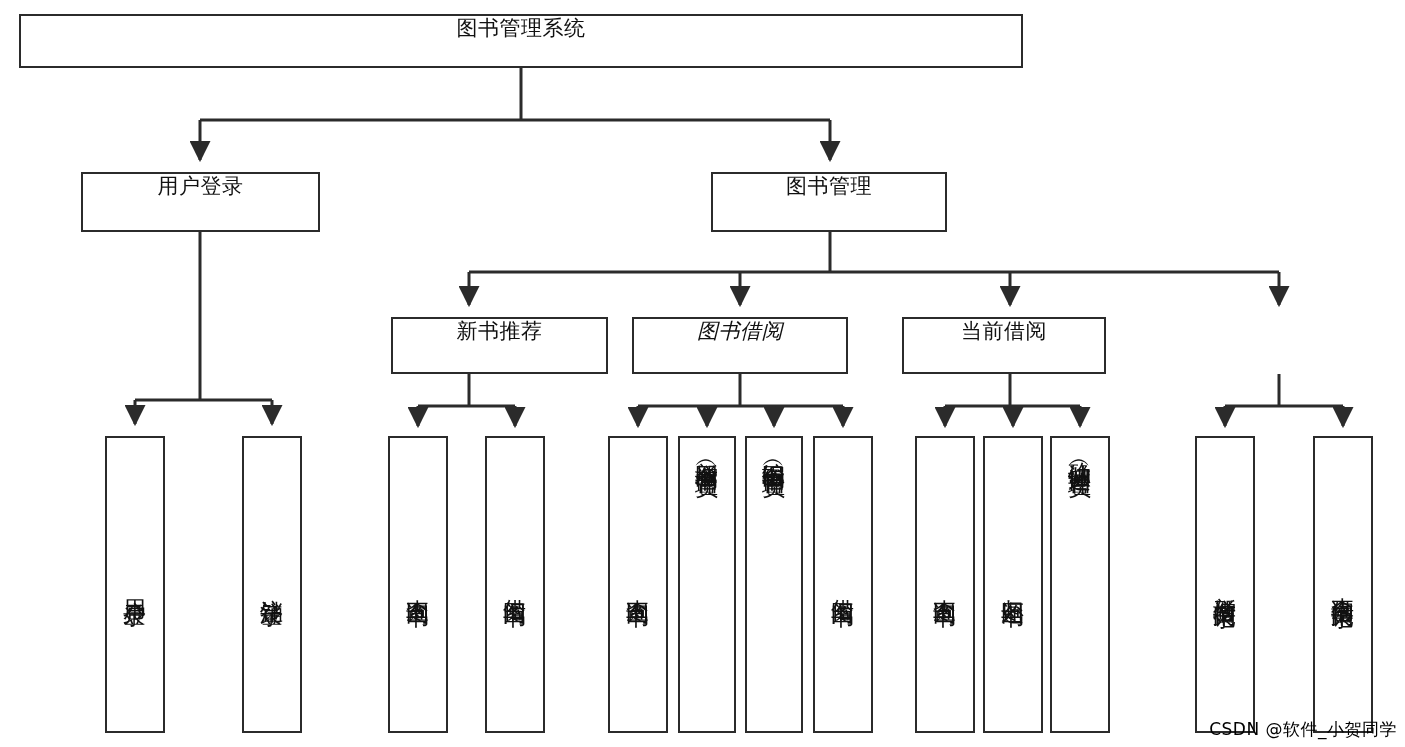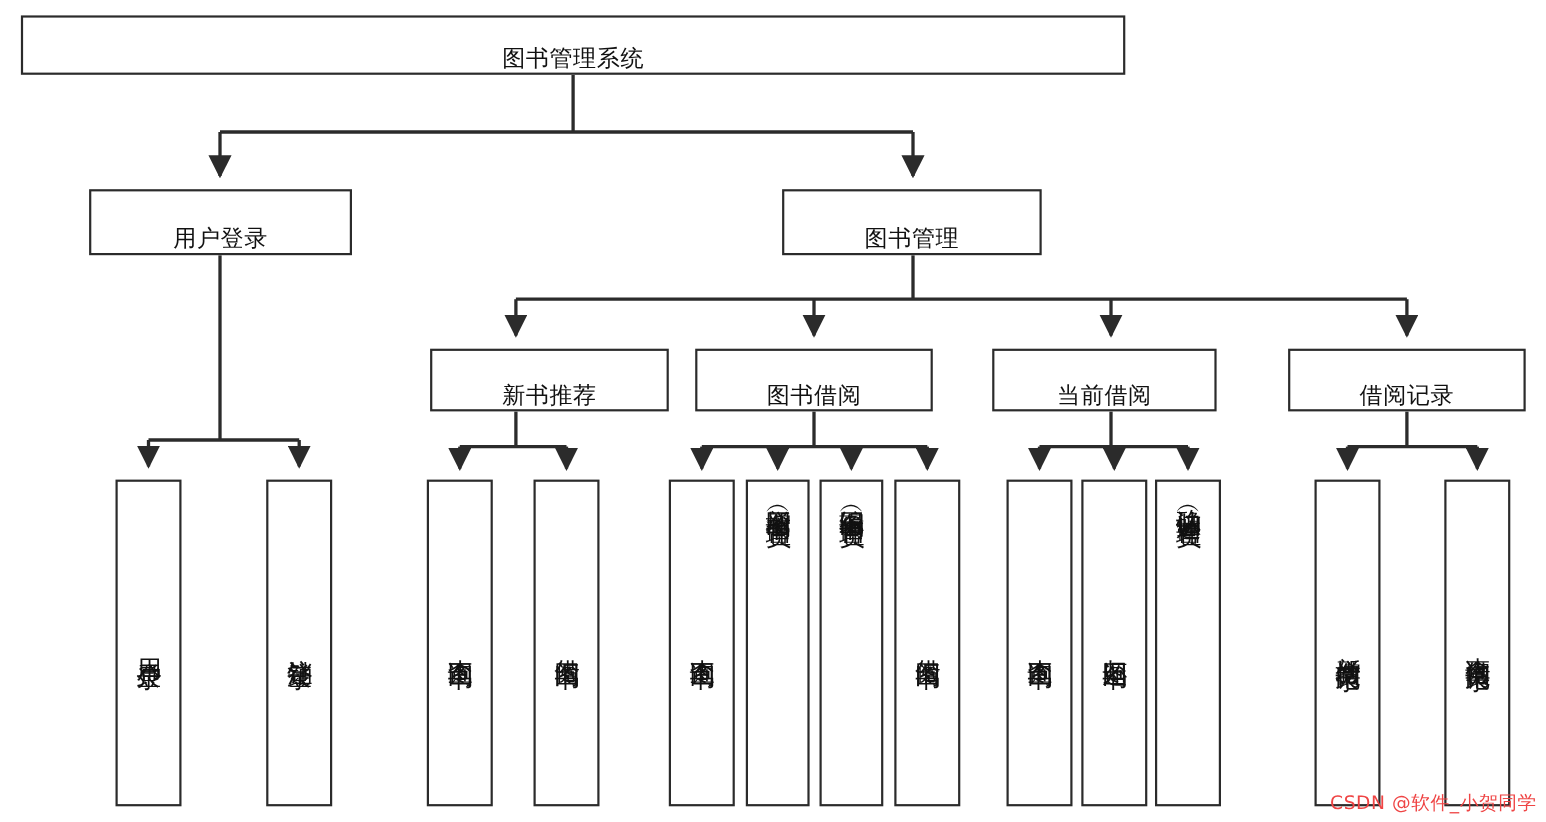--- a/index.html
+++ b/index.html
@@ -23,21 +23,21 @@
     top: 0;
     width: 1405px;
     height: 747px;
   }
   .node {
     position: absolute;
     box-sizing: border-box;
     background: #ffffff;
     border: 2px solid #2b2b2b;
     display: flex;
-    align-items: flex-end;
+    align-items: flex-start;
     justify-content: center;
     color: #111111;
     z-index: 2;
   }
   .node .node-label {
     display: block;
     text-align: center;
     line-height: 1.18;
     letter-spacing: 0.5px;
   }
@@ -66,21 +66,21 @@
     align-items: flex-start;
   }
   .node.vert .node-label {
     padding: 6px 0;
   }
   #watermark {
     position: absolute;
     right: 8px;
     bottom: 6px;
     font-size: 17px;
-    color: #ef4444;
+    color: #000000;
     z-index: 5;
     white-space: nowrap;
     letter-spacing: 0.5px;
   }
 </style>
 </head>
 <body>
 
 <div id="diagram-root">
 
@@ -142,29 +142,26 @@
   <div class="node horiz" id="node-user-login" style="left: 81px; top: 172px; width: 239px; height: 60px;">
     <span class="node-label">用户登录</span>
   </div>
   <div class="node horiz" id="node-book-manage" style="left: 711px; top: 172px; width: 236px; height: 60px;">
     <span class="node-label">图书管理</span>
   </div>
 
   <div class="node horiz" id="node-new-book-recommend" style="left: 361px; top: 317px; width: 217px; height: 57px; margin-left: 30px;">
     <span class="node-label">新书推荐</span>
   </div>
-  <div class="node horiz" id="node-book-borrow" style="left: 632px; top: 317px; width: 216px; height: 57px;">
+  <div class="node horiz" id="node-book-borrow" style="left: 632px; top: 317px; width: 216px; height: 57px; font-style: italic;">
     <span class="node-label">图书借阅</span>
   </div>
   <div class="node horiz" id="node-current-borrow" style="left: 902px; top: 317px; width: 204px; height: 57px;">
     <span class="node-label">当前借阅</span>
   </div>
-  <div class="node horiz" id="node-borrow-record" style="left: 1171px; top: 317px; width: 216px; height: 57px;">
-    <span class="node-label">借阅记录</span>
-  </div>
 
   <div class="node vert align-middle" id="leaf-0" style="left: 105px; top: 436px; width: 60px; height: 297px;">
     <span class="node-label">用户登录</span>
   </div>
   <div class="node vert align-middle" id="leaf-1" style="left: 242px; top: 436px; width: 60px; height: 297px;">
     <span class="node-label">注销登录</span>
   </div>
   <div class="node vert align-middle" id="leaf-2" style="left: 388px; top: 436px; width: 60px; height: 297px;">
     <span class="node-label">查询图书</span>
   </div>

